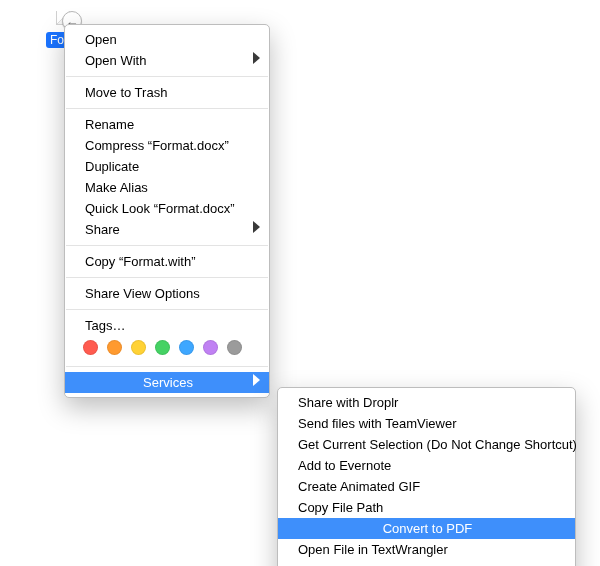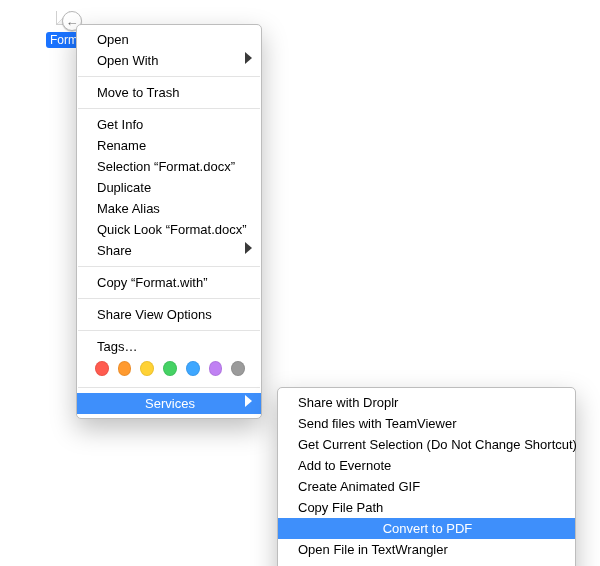--- a/index.html
+++ b/index.html
@@ -74,22 +74,22 @@
   
   .menu {
     position:absolute;
     background:#fff;
     border:1px solid #bdbdbd;
     border-radius:5px;
     box-shadow: 0 10px 26px rgba(0,0,0,0.25);
     padding:4px 0;
   }
   .menu-main {
-    top:24px; left:76px;
-    width:186px;
+    top:24px; left:64px;
+    width:206px;
   }
   .menu-sub {
     top:387px; left:277px;
     width:299px;
   }
   .menu-item {
     position:relative;
     padding: 2px 18px 2px 20px;
     line-height:17px;
     white-space:nowrap;
@@ -142,23 +142,22 @@
   <div class="menu menu-main" id="main-menu">
       <div class="menu-item"><span>Open</span></div>
       <div class="menu-item"><span>Open With</span><span class="arrow">
           <svg width="7" height="12" viewBox="0 0 7 12">
             <path d="M0 0 L7 6 L0 12 Z" fill="#3a3a3a"></path>
           </svg>
         </span></div>
       <div class="sep"></div>
       <div class="menu-item"><span>Move to Trash</span></div>
       <div class="sep"></div>
-      <div class="menu-item"><span>Get Info</span></div>
       <div class="menu-item"><span>Rename</span></div>
-      <div class="menu-item"><span>Selection “Format.docx”</span></div>
+      <div class="menu-item"><span>Compress “Format.docx”</span></div>
       <div class="menu-item"><span>Duplicate</span></div>
       <div class="menu-item"><span>Make Alias</span></div>
       <div class="menu-item"><span>Quick Look “Format.docx”</span></div>
       <div class="menu-item"><span>Share</span><span class="arrow">
           <svg width="7" height="12" viewBox="0 0 7 12">
             <path d="M0 0 L7 6 L0 12 Z" fill="#3a3a3a"></path>
           </svg>
         </span></div>
       <div class="sep"></div>
       <div class="menu-item"><span>Copy “Format.with”</span></div>

